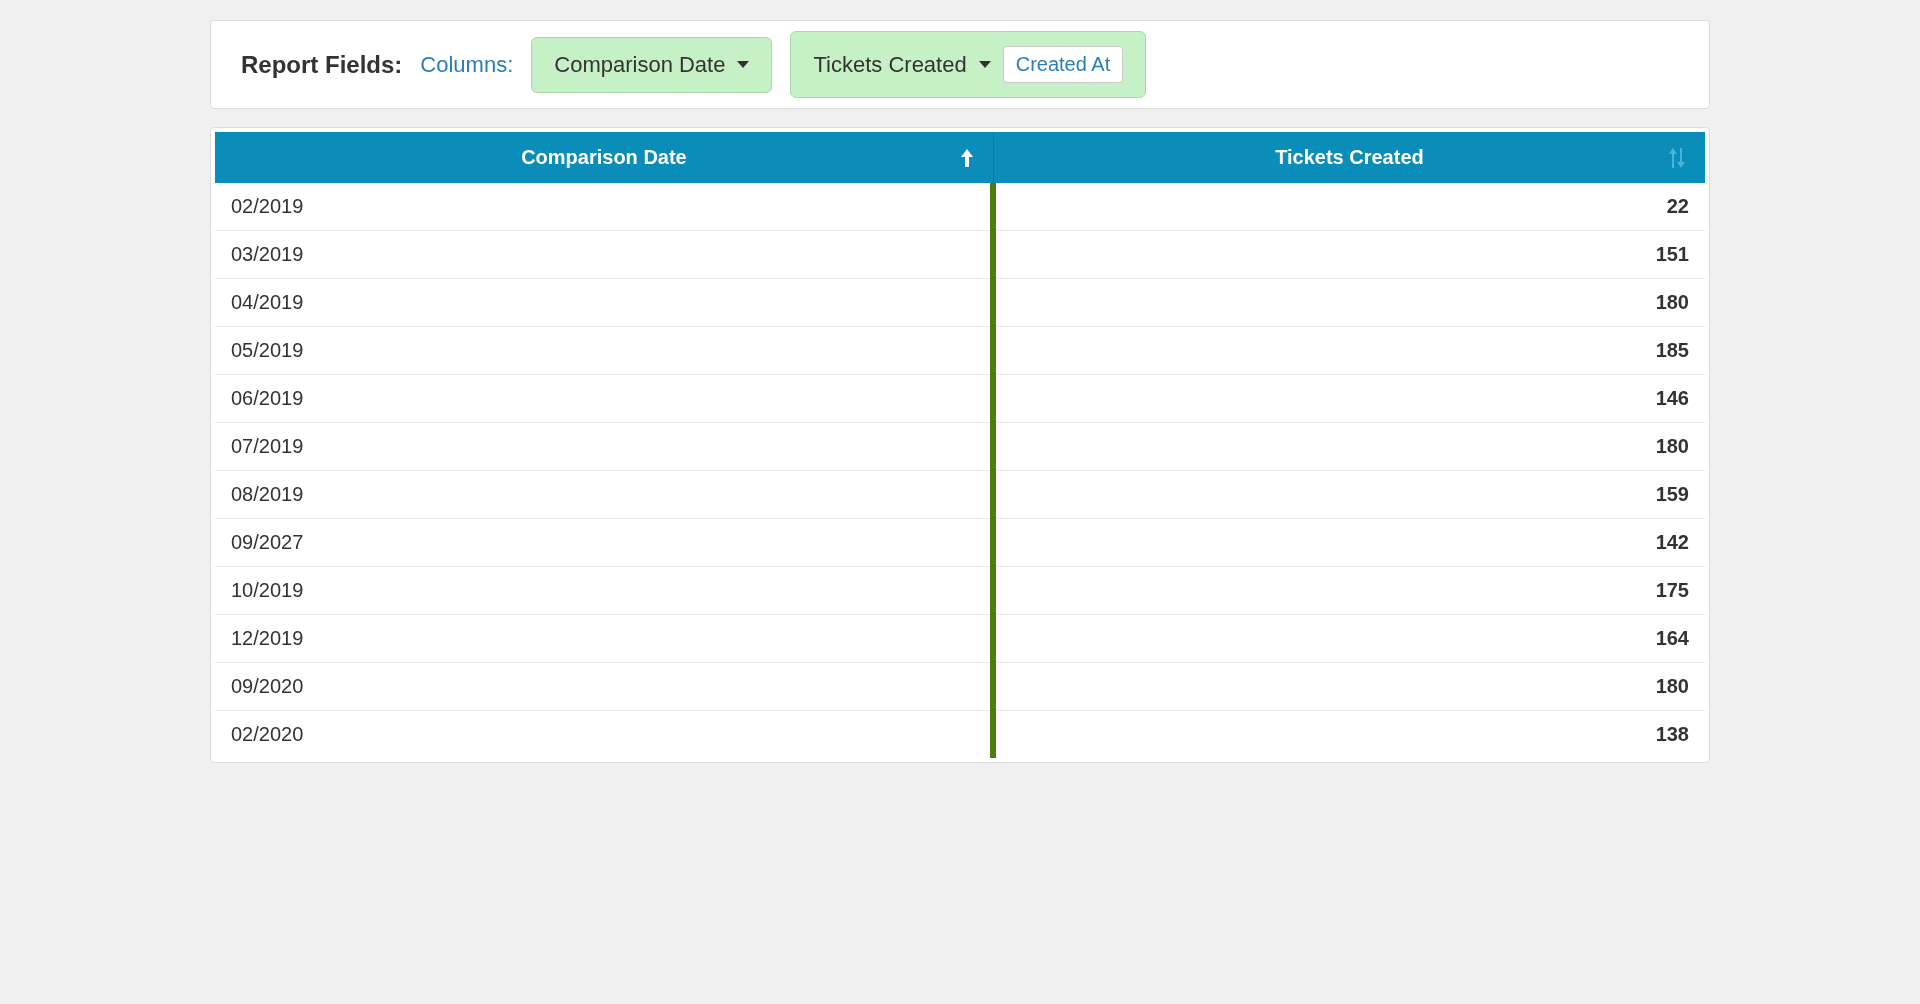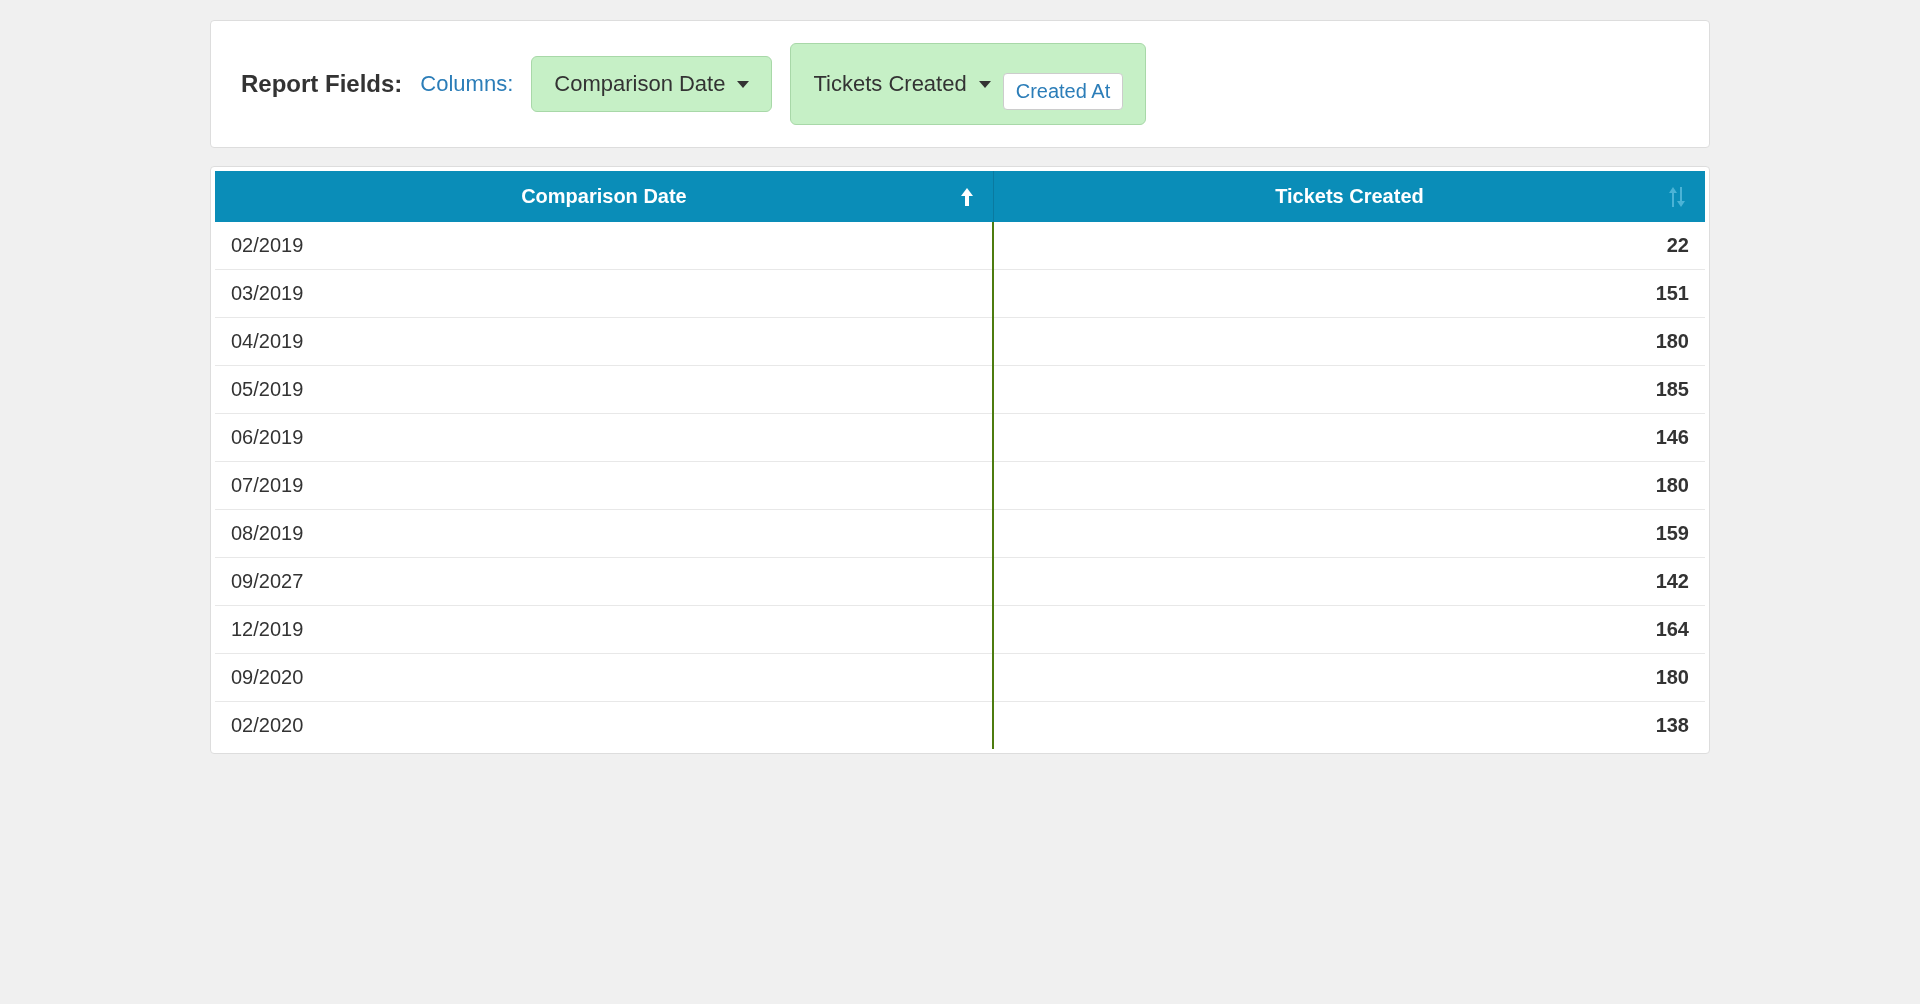--- a/index.html
+++ b/index.html
@@ -13,21 +13,21 @@
       padding: 20px;
     }
     .container {
       max-width: 1500px;
       margin: 0 auto;
     }
     .report-fields-bar {
       background: #fff;
       border: 1px solid #ddd;
       border-radius: 4px;
-      padding: 22px 30px;
+      padding: 10px 30px;
       display: flex;
       align-items: center;
       gap: 18px;
       margin-bottom: 18px;
     }
     .report-fields-label {
       font-size: 24px;
       font-weight: 700;
       color: #333;
     }
@@ -58,21 +58,20 @@
       margin-left: 4px;
     }
     .sub-badge {
       background: #fff;
       border: 1px solid #ccc;
       border-radius: 4px;
       padding: 6px 12px;
       font-size: 20px;
       color: #2b7db8;
       margin-left: 4px;
-      margin-top: 15px;
     }
     .drop-field-btn {
       background: #6a6a6a;
       border: 1px solid #555;
       border-radius: 6px;
       padding: 14px 28px;
       font-size: 22px;
       color: #fff;
       cursor: pointer;
     }
@@ -112,21 +111,21 @@
       fill: #fff;
     }
     .sort-icon.inactive svg {
       fill: #4bb3d6;
     }
     tbody td {
       padding: 12px 16px;
       font-size: 20px;
       color: #333;
       border-bottom: 1px solid #e8e8e8;
-      border-right: 2px solid #4d7c0f;
+      border-right: 6px solid #4d7c0f;
     }
     tbody td:last-child {
       border-right: none;
       text-align: right;
       font-weight: 600;
     }
     tbody tr:last-child td {
       border-bottom: none;
     }
   </style>
@@ -202,20 +201,24 @@
           </tr>
           <tr>
             <td>08/2019</td>
             <td>159</td>
           </tr>
           <tr>
             <td>09/2027</td>
             <td>142</td>
           </tr>
           <tr>
+            <td>10/2019</td>
+            <td>175</td>
+          </tr>
+          <tr>
             <td>12/2019</td>
             <td>164</td>
           </tr>
           <tr>
             <td>09/2020</td>
             <td>180</td>
           </tr>
           <tr>
             <td>02/2020</td>
             <td>138</td>

